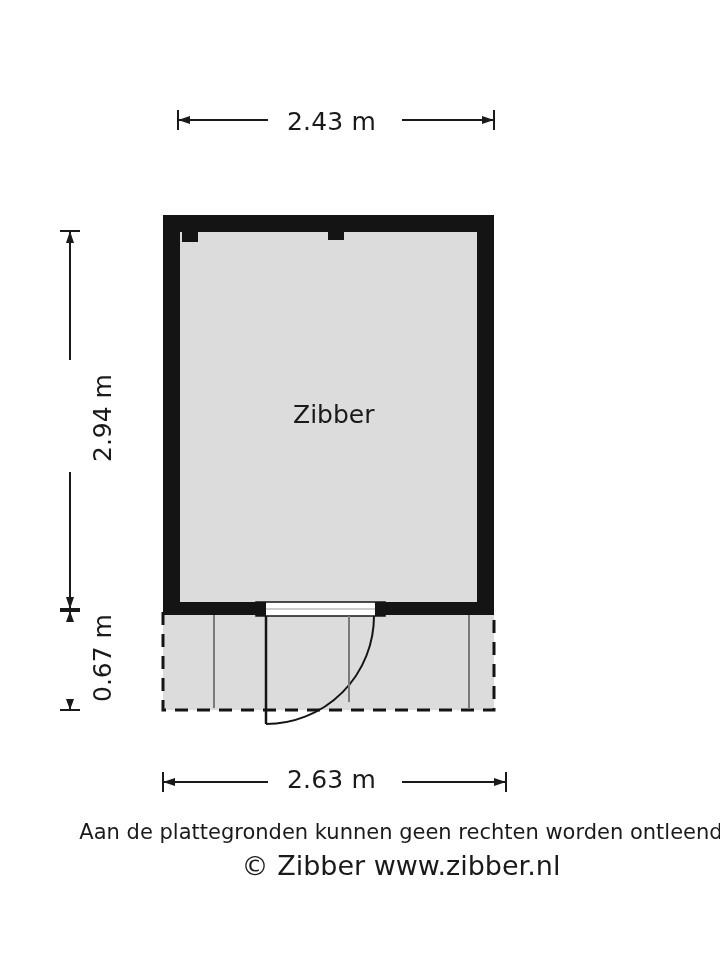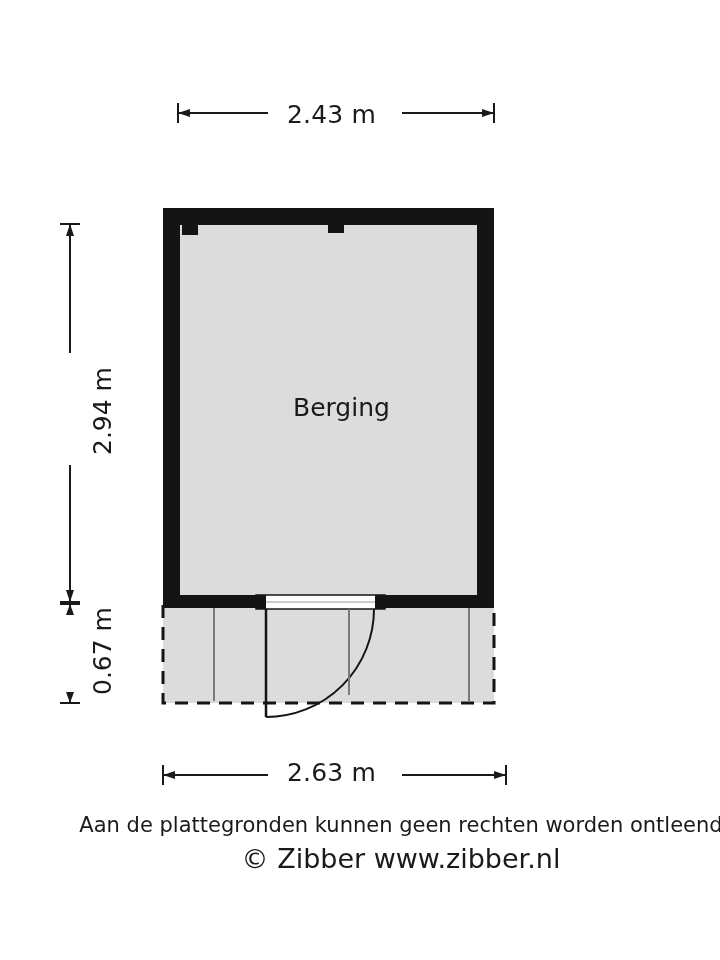--- a/index.html
+++ b/index.html
@@ -12,21 +12,21 @@
     height: 960px;
     position: relative;
     font-family: "DejaVu Sans", "Liberation Sans", sans-serif;
     color: #1a1a1a;
     overflow: hidden;
   }
 
   .floorplan {
     position: absolute;
     left: 0;
-    top: 5px;
+    top: 12px;
     width: 720px;
     height: 904px;
   }
 
   
   .dim-label {
     position: absolute;
     font-size: 25px;
     color: #1a1a1a;
     white-space: nowrap;
@@ -164,18 +164,18 @@
   </svg>
 
   <div class="dim-label" id="dim-top-label">2.43 m</div>
 
   <div class="dim-label" id="dim-bottom-label">2.63 m</div>
 
   <div class="dim-label-vertical" id="dim-left-label-main">2.94 m</div>
 
   <div class="dim-label-vertical" id="dim-left-label-sub">0.67 m</div>
 
-  <div class="room-name" id="room-label-berging">Berging</div>
+  <div class="room-name" id="room-label-berging">Zibber</div>
 
   <div class="footer" id="footer-disclaimer">Aan de plattegronden kunnen geen rechten worden ontleend</div>
 
   <div class="footer" id="footer-copyright">© Zibber www.zibber.nl</div>
 </div>
 
 </body></html>

